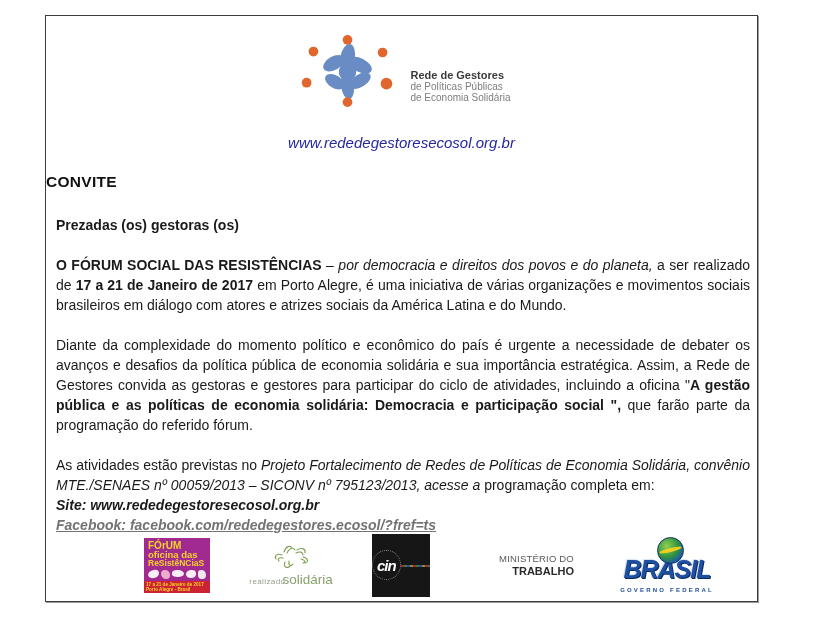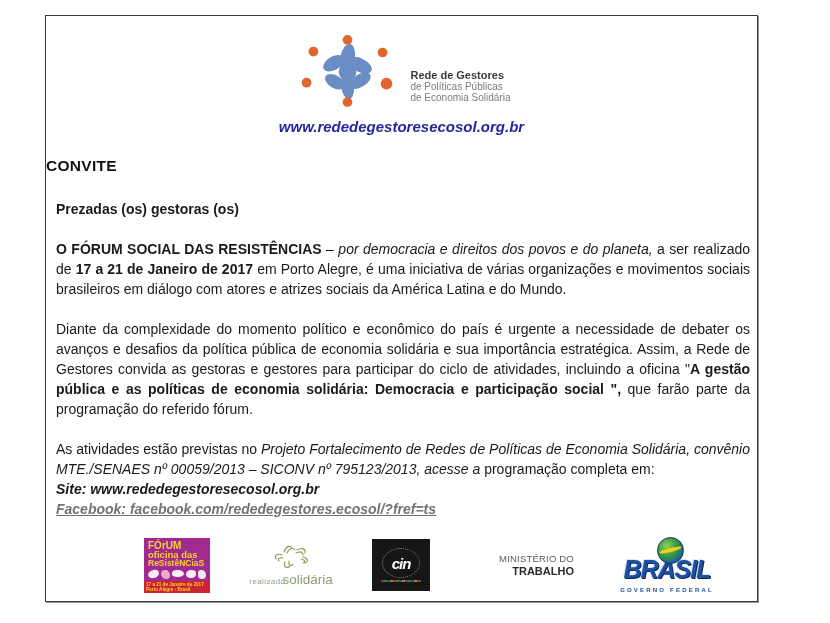--- a/index.html
+++ b/index.html
@@ -9,22 +9,22 @@
   .frame { position:absolute; left:45px; top:15px; width:713px; height:587px;
            background:#fff; border:1px solid #3c3c3c; box-shadow:1px 1px 0 #9a9a9a; }
 
   
   .logo-block { display:flex; justify-content:center; align-items:center;
                 margin-top:16px; gap:6px; }
   .logo-text { text-align:left; line-height:11px; padding-top:26px; }
   .logo-text .l1 { font-weight:bold; font-size:11px; color:#3a3a3a; }
   .logo-text .l2 { font-size:10px; color:#7d7d7d; }
 
-  .website { text-align:center; margin-top:4px; font-size:15px;
-             font-weight:bold; font-style:italic; cursor:pointer; }
+  .website { text-align:center; margin-top:20px; font-size:15px;
+             font-weight:normal; font-style:italic; cursor:pointer; }
 
   .title { text-align:left; margin-top:22px; font-size:15.5px;
            font-weight:bold; color:#111; letter-spacing:.3px; }
 
   
   .doc-body { padding:0 7px 0 10px; font-size:14px; line-height:20px;
               color:#1a1a1a; text-align:justify; }
   .doc-body p { margin-top:20px; }
   .greeting { font-weight:bold; margin-top:24px !important; }
   .site-line { margin-top:0 !important; font-weight:bold; font-style:italic; }
@@ -51,22 +51,22 @@
   .forum-strip { margin:0 -3px 0 -4px; padding:1px 2px; line-height:5px; }
   .forum-strip div { font-size:4.6px; font-weight:bold; white-space:nowrap; overflow:hidden; }
 
   
   .eco-logo { width:88px; text-align:center; }
   .eco-words { line-height:10px; white-space:nowrap; }
   .eco-w1 { font-size:8px; color:#939d88; letter-spacing:.4px; }
   .eco-w2 { font-size:13.5px; margin-left:-3px; }
 
   
-  .cin-logo { width:58px; height:52px; background:#161616; display:flex;
-              flex-direction:column; align-items:center; justify-content:center; }
+  .cin-logo { width:58px; height:63px; background:#161616; display:flex;
+              flex-direction:row; align-items:center; justify-content:center; }
   .cin-ring { width:38px; height:30px; border:1px dotted #8c8c8c; border-radius:50%;
               display:flex; align-items:center; justify-content:center; }
   .cin-word { color:#fff; font-weight:bold; font-size:15px; letter-spacing:-1px;
               font-style:italic; }
   .cin-sub { margin-top:2px; width:40px; height:2px; opacity:.8;
              background:repeating-linear-gradient(90deg,#c03a3a 0 3px,#3a9a4a 3px 6px,#3a5ac0 6px 9px,#c0a03a 9px 12px); }
 
   
   .ministerio { text-align:right; line-height:12px;margin-left:32px; }
   .min-l1 { font-size:9.5px; color:#5a5a5a; letter-spacing:.2px; }

